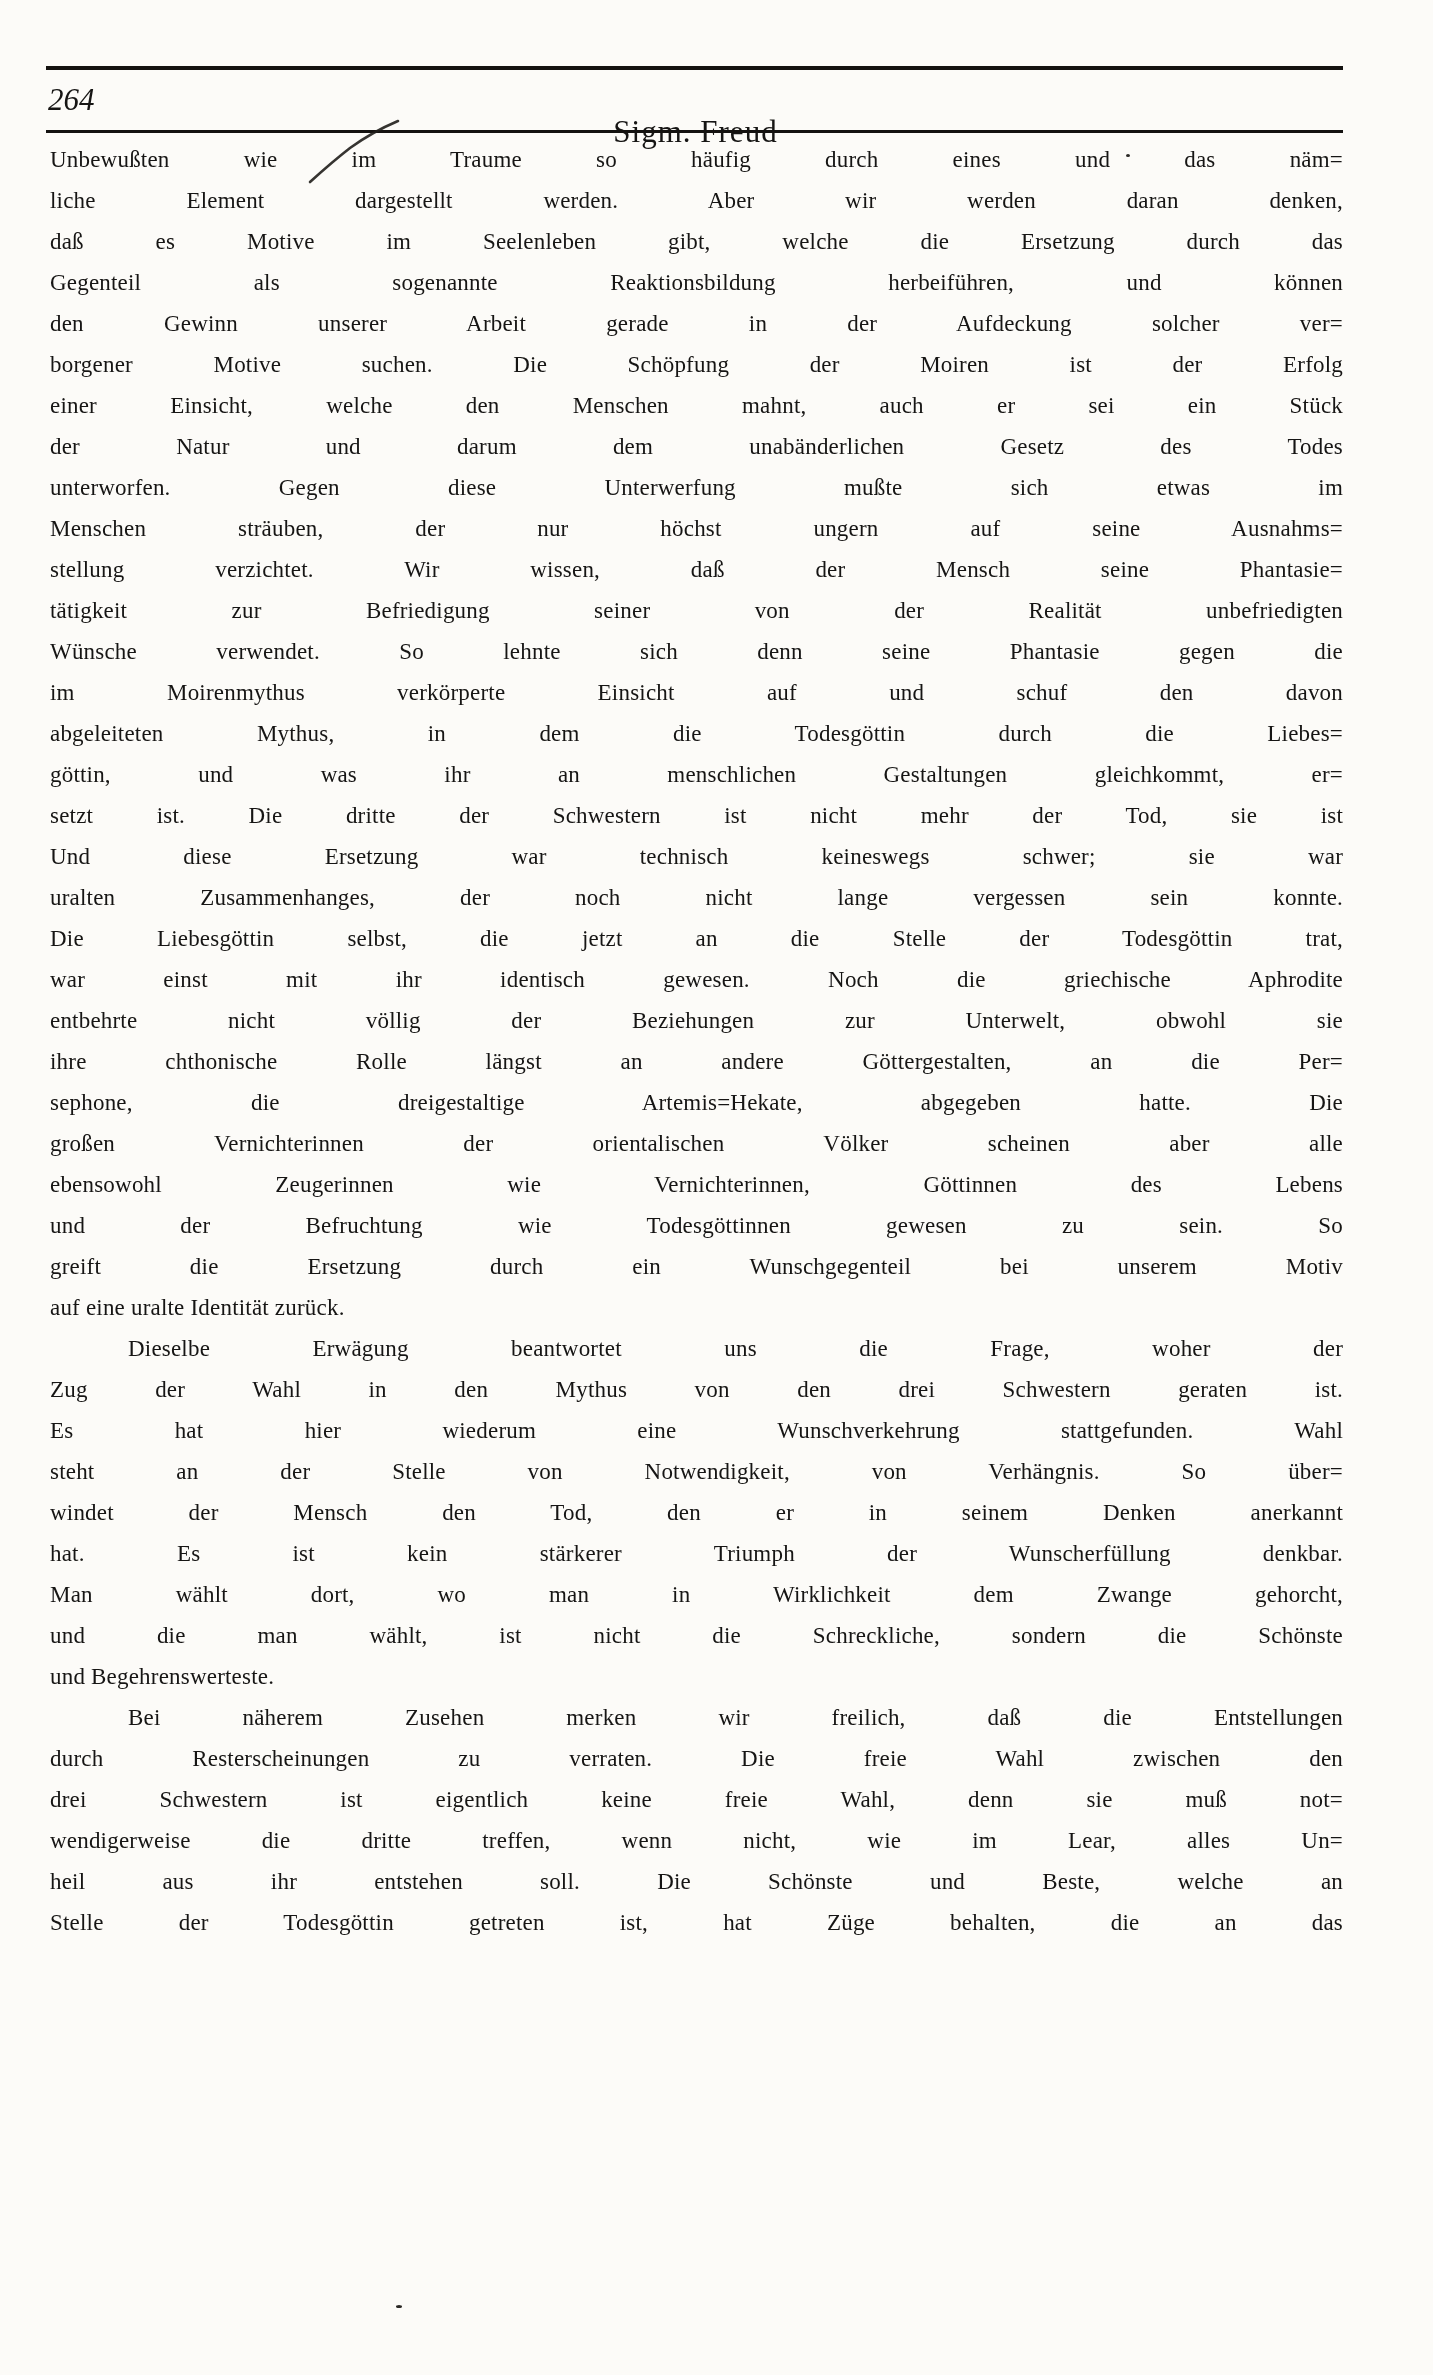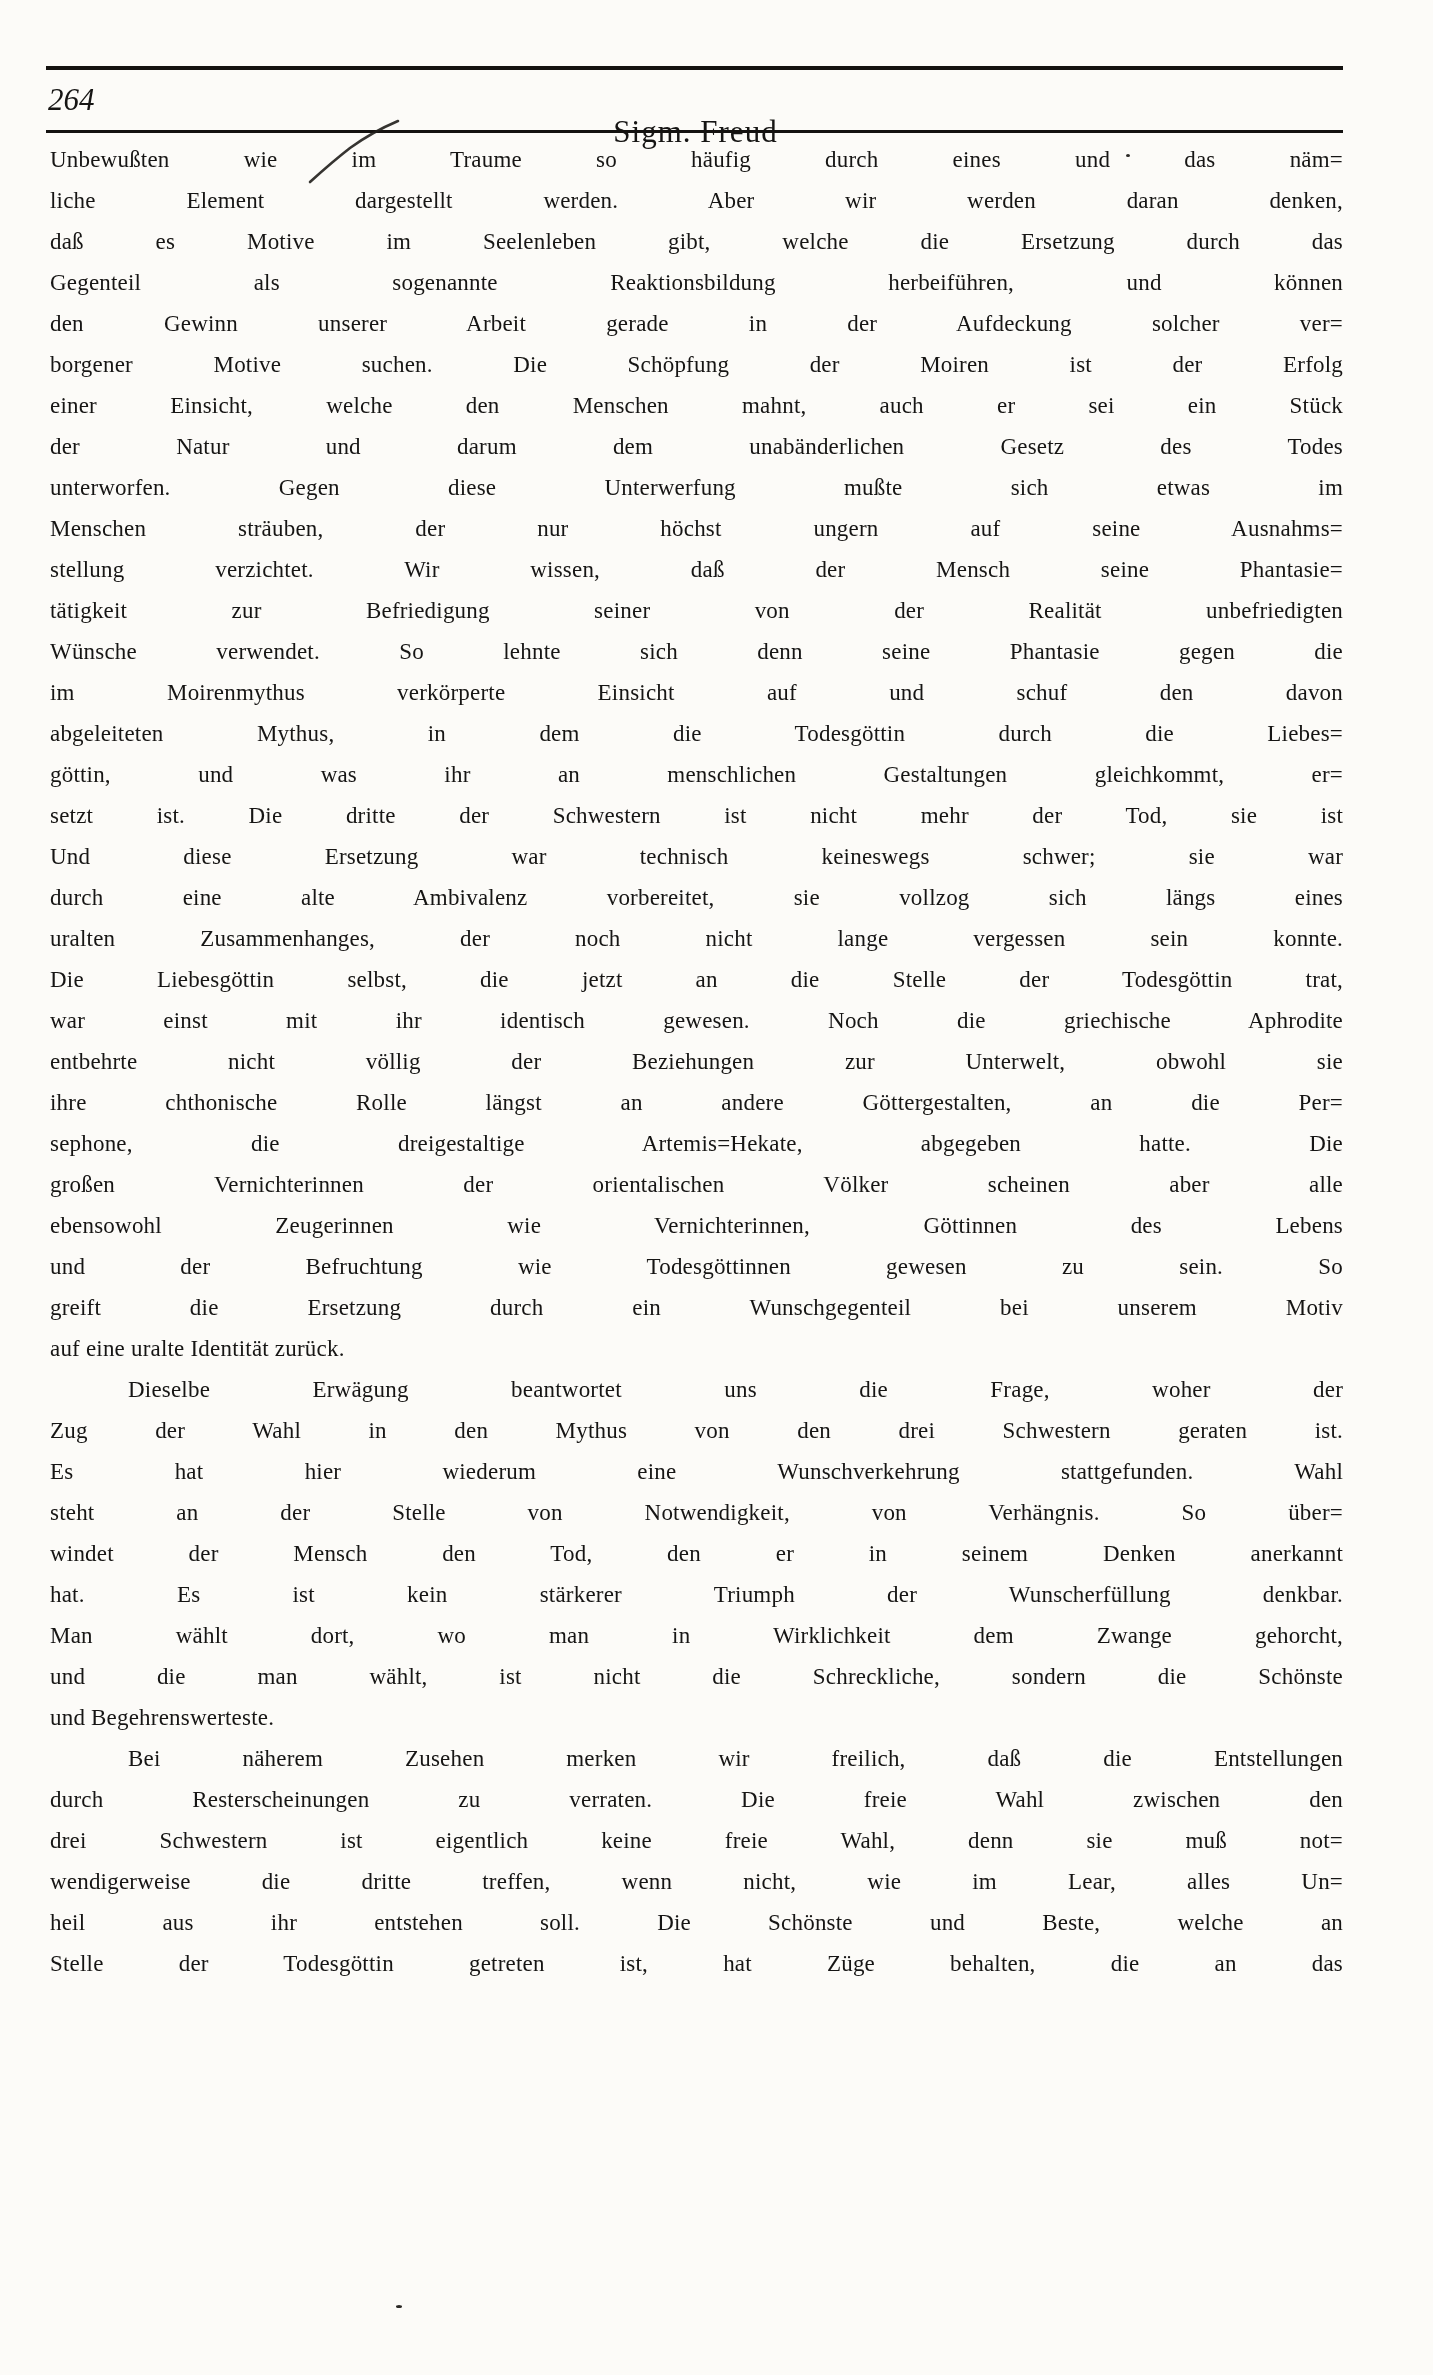--- a/index.html
+++ b/index.html
@@ -118,21 +118,20 @@
       <div class="line">unterworfen. Gegen diese Unterwerfung mußte sich etwas im</div>
       <div class="line">Menschen sträuben, der nur höchst ungern auf seine Ausnahms=</div>
       <div class="line">stellung verzichtet. Wir wissen, daß der Mensch seine Phantasie=</div>
       <div class="line">tätigkeit zur Befriedigung seiner von der Realität unbefriedigten</div>
       <div class="line">Wünsche verwendet. So lehnte sich denn seine Phantasie gegen die</div>
       <div class="line">im Moirenmythus verkörperte Einsicht auf und schuf den davon</div>
       <div class="line">abgeleiteten Mythus, in dem die Todesgöttin durch die Liebes=</div>
       <div class="line">göttin, und was ihr an menschlichen Gestaltungen gleichkommt, er=</div>
       <div class="line">setzt ist. Die dritte der Schwestern ist nicht mehr der Tod, sie ist</div>
       <div class="line">Und diese Ersetzung war technisch keineswegs schwer; sie war</div>
-      <div class="line">durch eine alte Ambivalenz vorbereitet, sie vollzog sich längs eines</div>
       <div class="line">uralten Zusammenhanges, der noch nicht lange vergessen sein konnte.</div>
       <div class="line">Die Liebesgöttin selbst, die jetzt an die Stelle der Todesgöttin trat,</div>
       <div class="line">war einst mit ihr identisch gewesen. Noch die griechische Aphrodite</div>
       <div class="line">entbehrte nicht völlig der Beziehungen zur Unterwelt, obwohl sie</div>
       <div class="line">ihre chthonische Rolle längst an andere Göttergestalten, an die Per=</div>
       <div class="line">sephone, die dreigestaltige Artemis=Hekate, abgegeben hatte. Die</div>
       <div class="line">großen Vernichterinnen der orientalischen Völker scheinen aber alle</div>
       <div class="line">ebensowohl Zeugerinnen wie Vernichterinnen, Göttinnen des Lebens</div>
       <div class="line">und der Befruchtung wie Todesgöttinnen gewesen zu sein. So</div>
       <div class="line">greift die Ersetzung durch ein Wunschgegenteil bei unserem Motiv</div>

